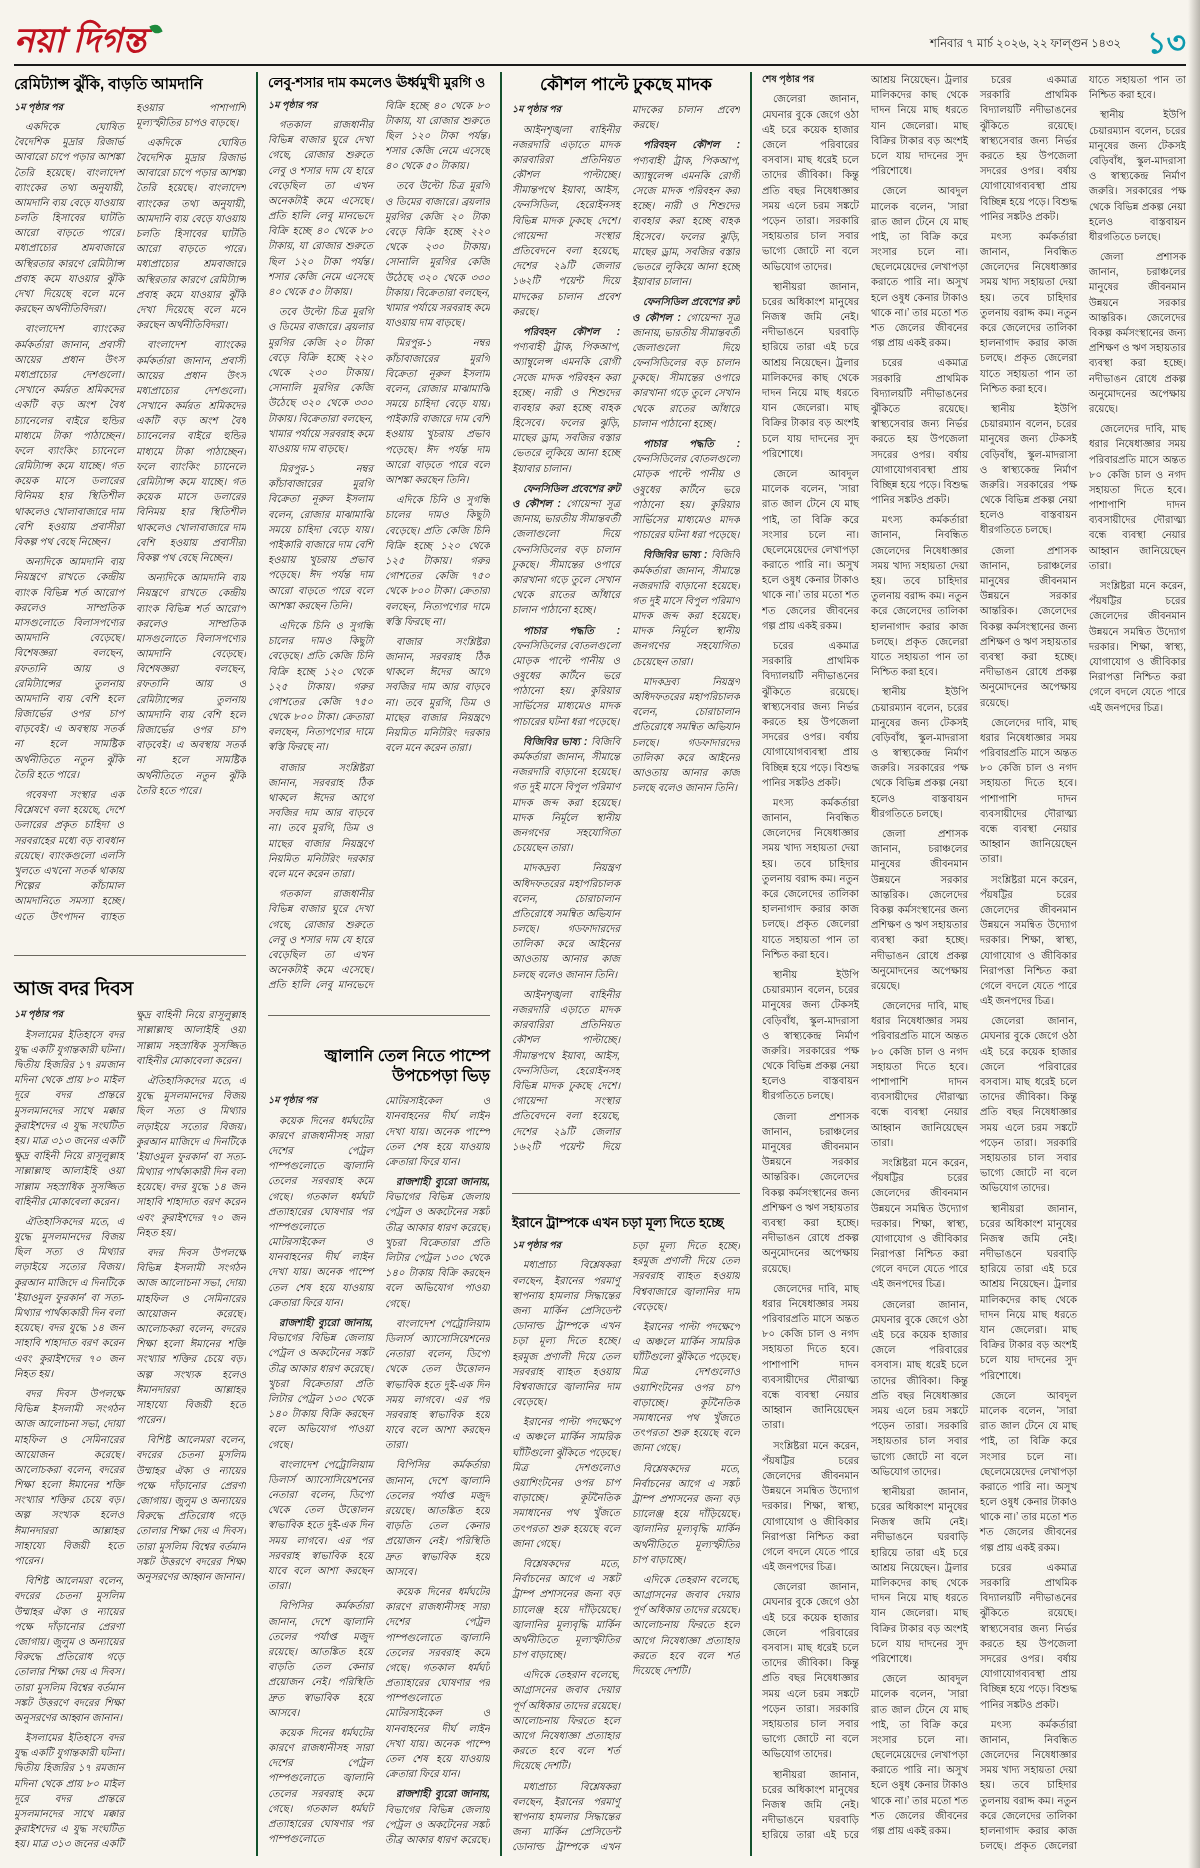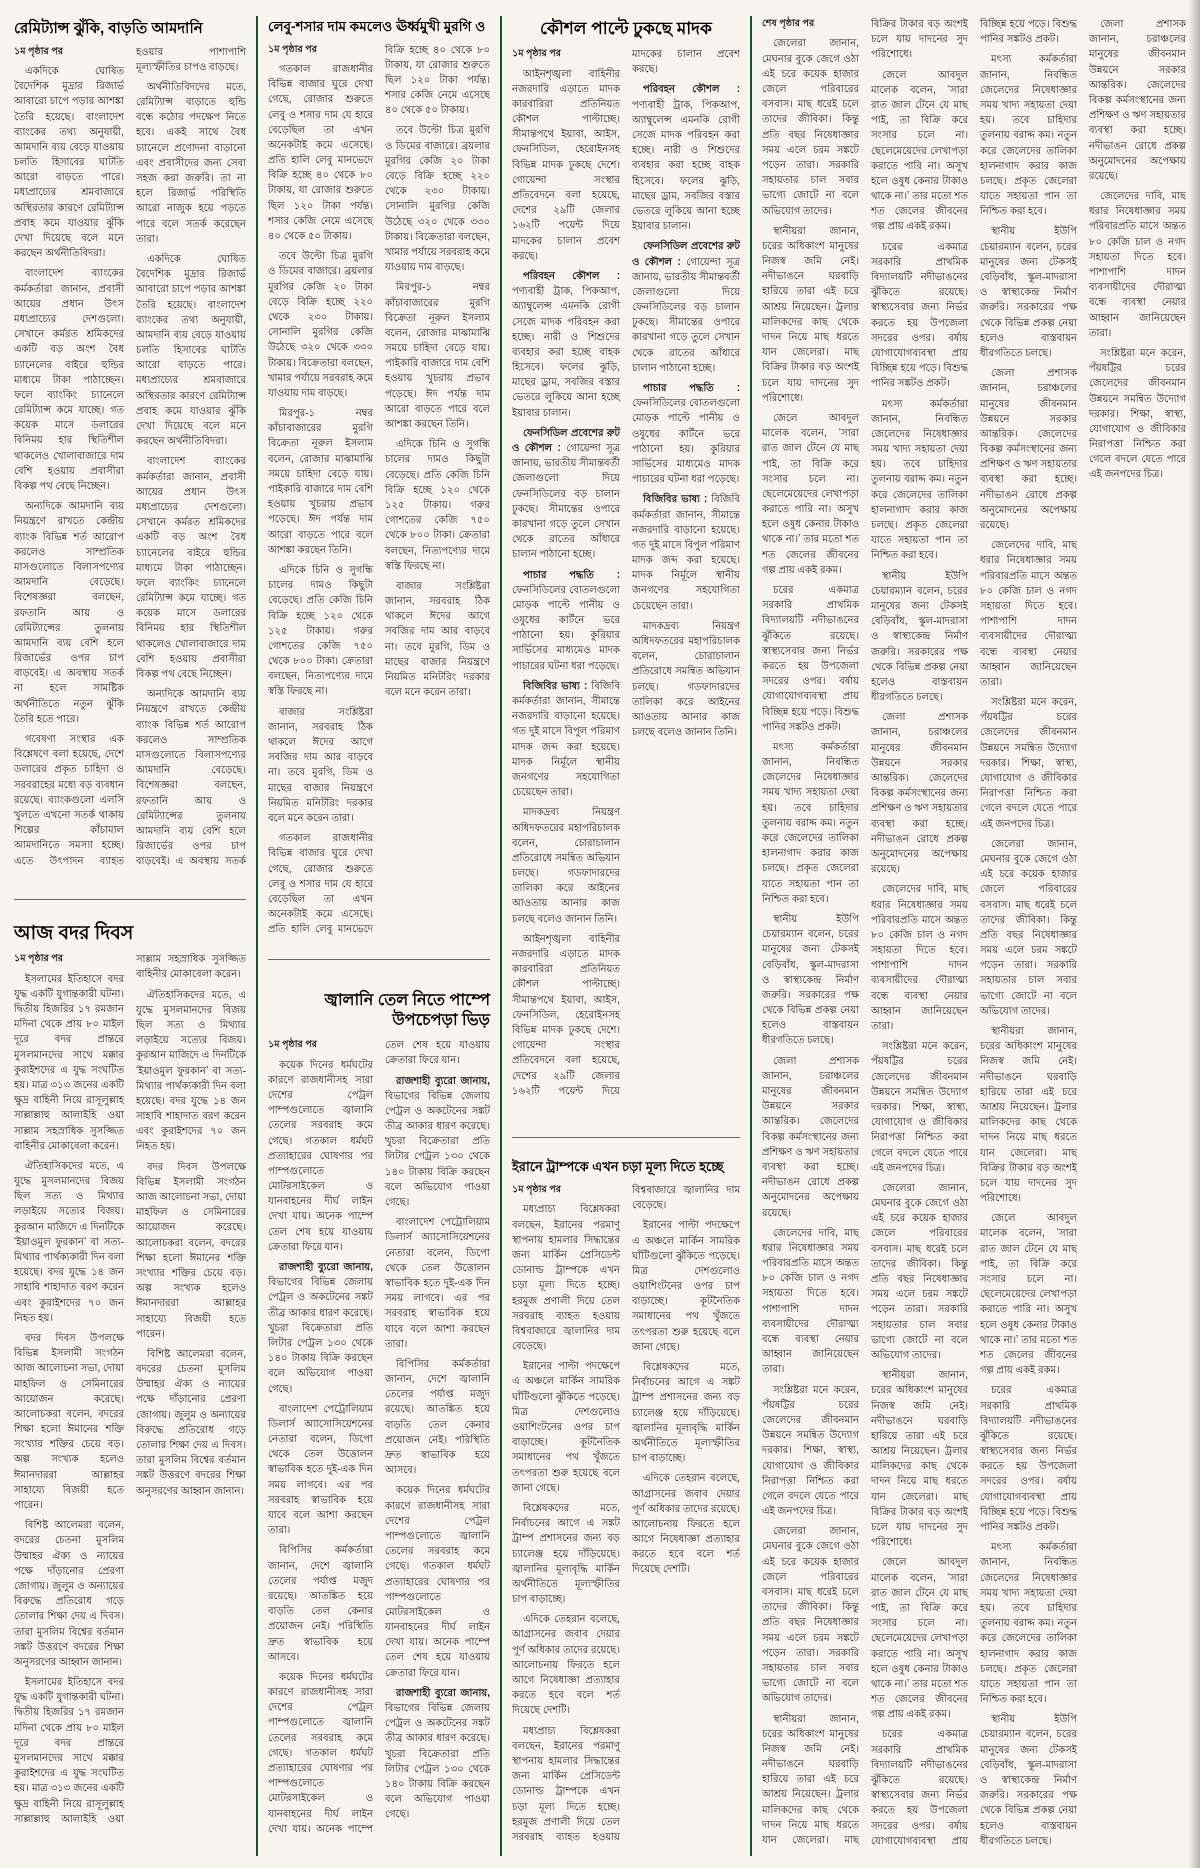--- a/index.html
+++ b/index.html
@@ -36,52 +36,58 @@
   .hl-b { font-size: 19px; margin-top: 4px; }
   .hl-c { font-size: 13.5px; }
   .hl-d { font-size: 16px; margin-top: 13px; text-align: right; }
   .hl-e { font-size: 17px; text-align: center; }
   .hl-f { font-size: 13px; margin-top: 4px; }
   .hl-g { font-size: 20px; text-align: center; margin: 2px 0 10px; }
 
   .rule { border-top: 1.5px solid #6b675e; margin: 7px 0 3px; }
 
   .body { column-gap: 12px; column-fill: auto; overflow: hidden; font-size: 10px; line-height: 1.52; text-align: justify; min-height: 0; }
-  .c2 { column-count: 2; }
+  .c2 { column-count: 2; font-style: italic; }
   .c4 { column-count: 4; }
   .b-a { height: 834px; }
   .b-c { height: 896px; }
   .b-e { height: 1070px; }
   .b-fill { flex: 1; }
 
   .kicker { font-weight: 700; font-size: 9.5px; margin: 0 0 5px; }
   .paras p { margin: 0 0 5px; text-indent: 11px; }
   .paras p b { font-weight: 700; }
 
   .edge-shadow { position: absolute; top: 0; right: 0; bottom: 0; width: 12px; background: linear-gradient(to left, rgba(40,35,25,0.30), rgba(40,35,25,0)); pointer-events: none; }
 </style>
 </head>
 <body>
 
 <div class="page">
 
+  <header class="masthead">
+    <div class="logo">
+      <span>নয়া দিগন্ত</span><span class="leaf"></span>
+    </div>
+    <div class="dateline">শনিবার ৭ মার্চ ২০২৬, ২২ ফাল্গুন ১৪৩২</div>
+    <div class="pagenum">১৩</div>
+  </header>
 
   <main class="content">
 
     <section class="colsec">
       <article class="article">
         <h2 class="headline hl-a">রেমিট্যান্স ঝুঁকি, বাড়তি আমদানি</h2>
         <div class="body c2 b-a">
           <div class="kicker">১ম পৃষ্ঠার পর</div>
           <div class="paras">
               <p>একদিকে ঘোষিত বৈদেশিক মুদ্রার রিজার্ভ আবারো চাপে পড়ার আশঙ্কা তৈরি হয়েছে। বাংলাদেশ ব্যাংকের তথ্য অনুযায়ী, আমদানি ব্যয় বেড়ে যাওয়ায় চলতি হিসাবের ঘাটতি আরো বাড়তে পারে। মধ্যপ্রাচ্যের শ্রমবাজারে অস্থিরতার কারণে রেমিট্যান্স প্রবাহ কমে যাওয়ার ঝুঁকি দেখা দিয়েছে বলে মনে করছেন অর্থনীতিবিদরা।</p>
               <p>বাংলাদেশ ব্যাংকের কর্মকর্তারা জানান, প্রবাসী আয়ের প্রধান উৎস মধ্যপ্রাচ্যের দেশগুলো। সেখানে কর্মরত শ্রমিকদের একটি বড় অংশ বৈধ চ্যানেলের বাইরে হুন্ডির মাধ্যমে টাকা পাঠাচ্ছেন। ফলে ব্যাংকিং চ্যানেলে রেমিট্যান্স কমে যাচ্ছে। গত কয়েক মাসে ডলারের বিনিময় হার স্থিতিশীল থাকলেও খোলাবাজারে দাম বেশি হওয়ায় প্রবাসীরা বিকল্প পথ বেছে নিচ্ছেন।</p>
               <p>অন্যদিকে আমদানি ব্যয় নিয়ন্ত্রণে রাখতে কেন্দ্রীয় ব্যাংক বিভিন্ন শর্ত আরোপ করলেও সাম্প্রতিক মাসগুলোতে বিলাসপণ্যের আমদানি বেড়েছে। বিশেষজ্ঞরা বলছেন, রফতানি আয় ও রেমিট্যান্সের তুলনায় আমদানি ব্যয় বেশি হলে রিজার্ভের ওপর চাপ বাড়বেই। এ অবস্থায় সতর্ক না হলে সামষ্টিক অর্থনীতিতে নতুন ঝুঁকি তৈরি হতে পারে।</p>
               <p>গবেষণা সংস্থার এক বিশ্লেষণে বলা হয়েছে, দেশে ডলারের প্রকৃত চাহিদা ও সরবরাহের মধ্যে বড় ব্যবধান রয়েছে। ব্যাংকগুলো এলসি খুলতে এখনো সতর্ক থাকায় শিল্পের কাঁচামাল আমদানিতে সমস্যা হচ্ছে। এতে উৎপাদন ব্যাহত হওয়ার পাশাপাশি মূল্যস্ফীতির চাপও বাড়ছে।</p>
-              <p>অর্থনীতিবিদদের মতে, রেমিট্যান্স বাড়াতে হুন্ডি বন্ধে কঠোর পদক্ষেপ নিতে হবে। একই সাথে বৈধ চ্যানেলে প্রণোদনা বাড়ানো এবং প্রবাসীদের জন্য সেবা সহজ করা জরুরি। তা না হলে রিজার্ভ পরিস্থিতি আরো নাজুক হয়ে পড়তে পারে বলে সতর্ক করেছেন তারা।</p>
               <p>একদিকে ঘোষিত বৈদেশিক মুদ্রার রিজার্ভ আবারো চাপে পড়ার আশঙ্কা তৈরি হয়েছে। বাংলাদেশ ব্যাংকের তথ্য অনুযায়ী, আমদানি ব্যয় বেড়ে যাওয়ায় চলতি হিসাবের ঘাটতি আরো বাড়তে পারে। মধ্যপ্রাচ্যের শ্রমবাজারে অস্থিরতার কারণে রেমিট্যান্স প্রবাহ কমে যাওয়ার ঝুঁকি দেখা দিয়েছে বলে মনে করছেন অর্থনীতিবিদরা।</p>
               <p>বাংলাদেশ ব্যাংকের কর্মকর্তারা জানান, প্রবাসী আয়ের প্রধান উৎস মধ্যপ্রাচ্যের দেশগুলো। সেখানে কর্মরত শ্রমিকদের একটি বড় অংশ বৈধ চ্যানেলের বাইরে হুন্ডির মাধ্যমে টাকা পাঠাচ্ছেন। ফলে ব্যাংকিং চ্যানেলে রেমিট্যান্স কমে যাচ্ছে। গত কয়েক মাসে ডলারের বিনিময় হার স্থিতিশীল থাকলেও খোলাবাজারে দাম বেশি হওয়ায় প্রবাসীরা বিকল্প পথ বেছে নিচ্ছেন।</p>
               <p>অন্যদিকে আমদানি ব্যয় নিয়ন্ত্রণে রাখতে কেন্দ্রীয় ব্যাংক বিভিন্ন শর্ত আরোপ করলেও সাম্প্রতিক মাসগুলোতে বিলাসপণ্যের আমদানি বেড়েছে। বিশেষজ্ঞরা বলছেন, রফতানি আয় ও রেমিট্যান্সের তুলনায় আমদানি ব্যয় বেশি হলে রিজার্ভের ওপর চাপ বাড়বেই। এ অবস্থায় সতর্ক না হলে সামষ্টিক অর্থনীতিতে নতুন ঝুঁকি তৈরি হতে পারে।</p>
             </div>
         </div>
       </article>
       <div class="rule"></div>
       <article class="article art-fill">
         <h2 class="headline hl-b">আজ বদর দিবস</h2>
         <div class="body c2 b-fill">

